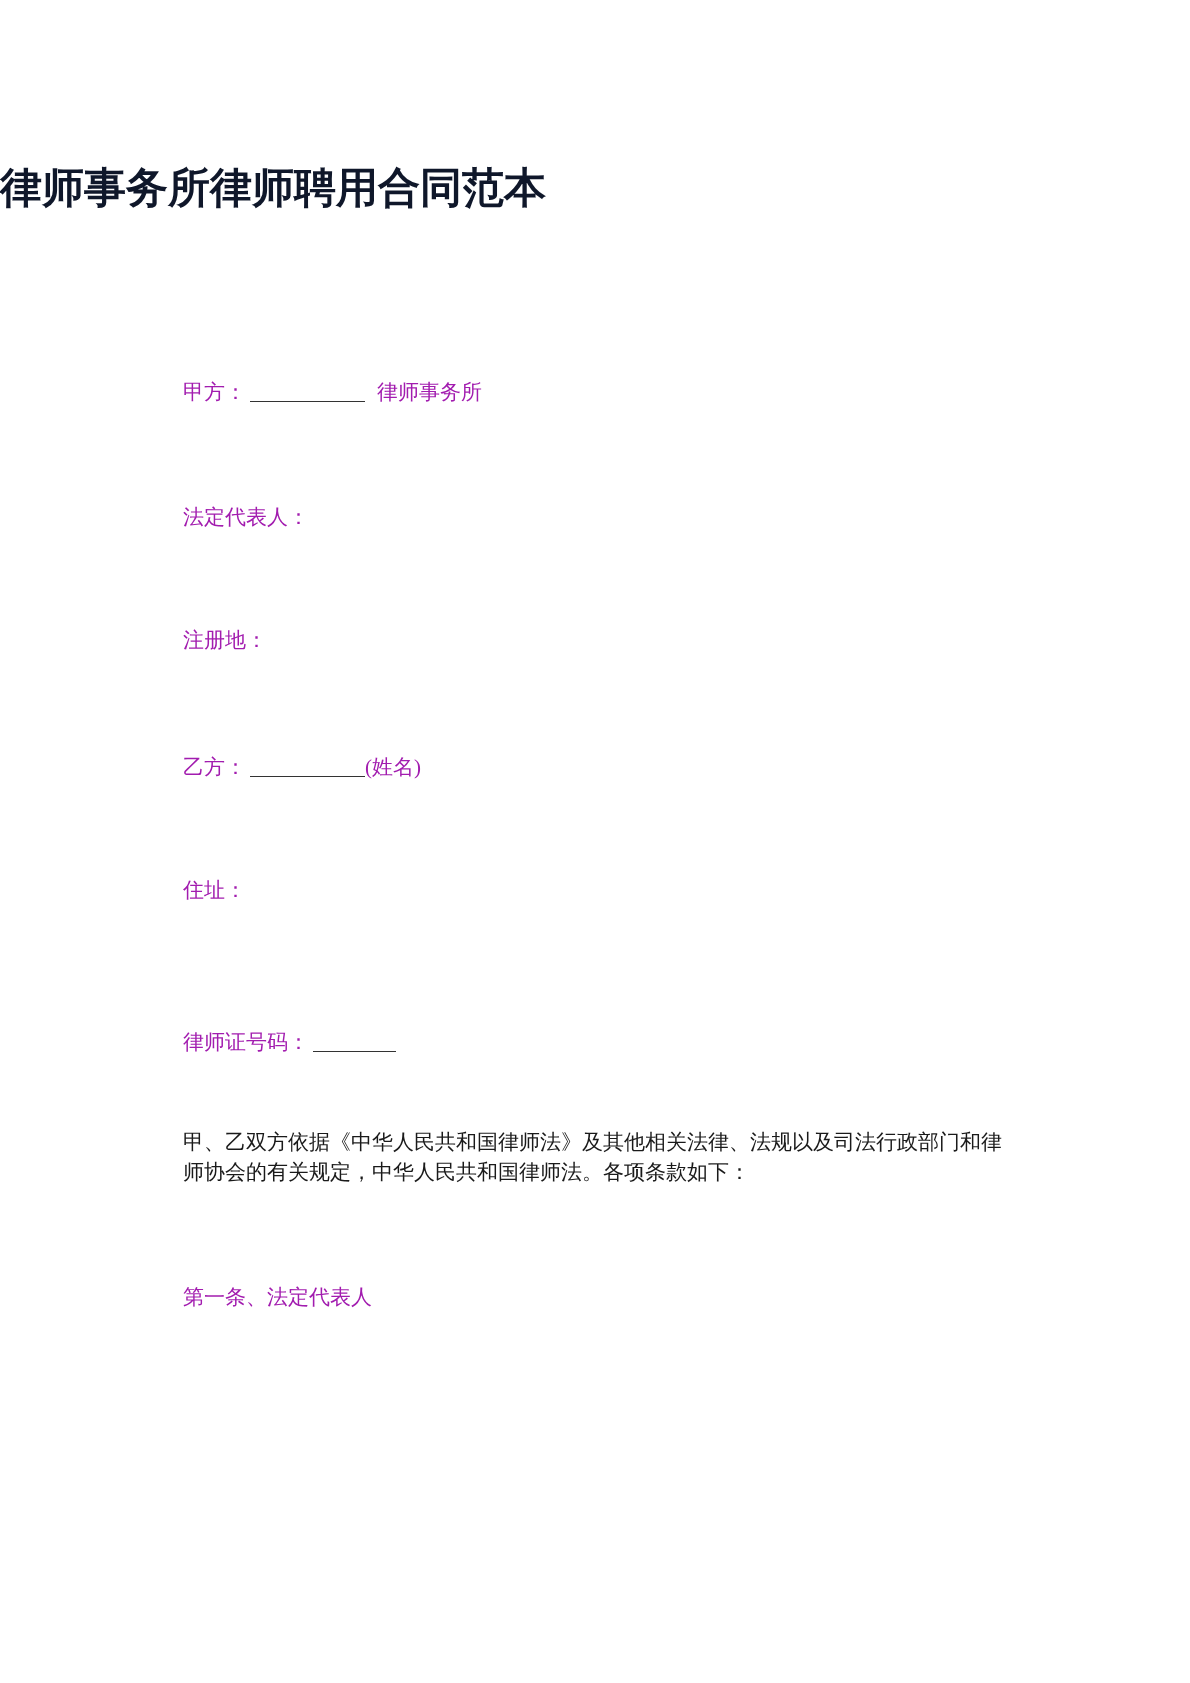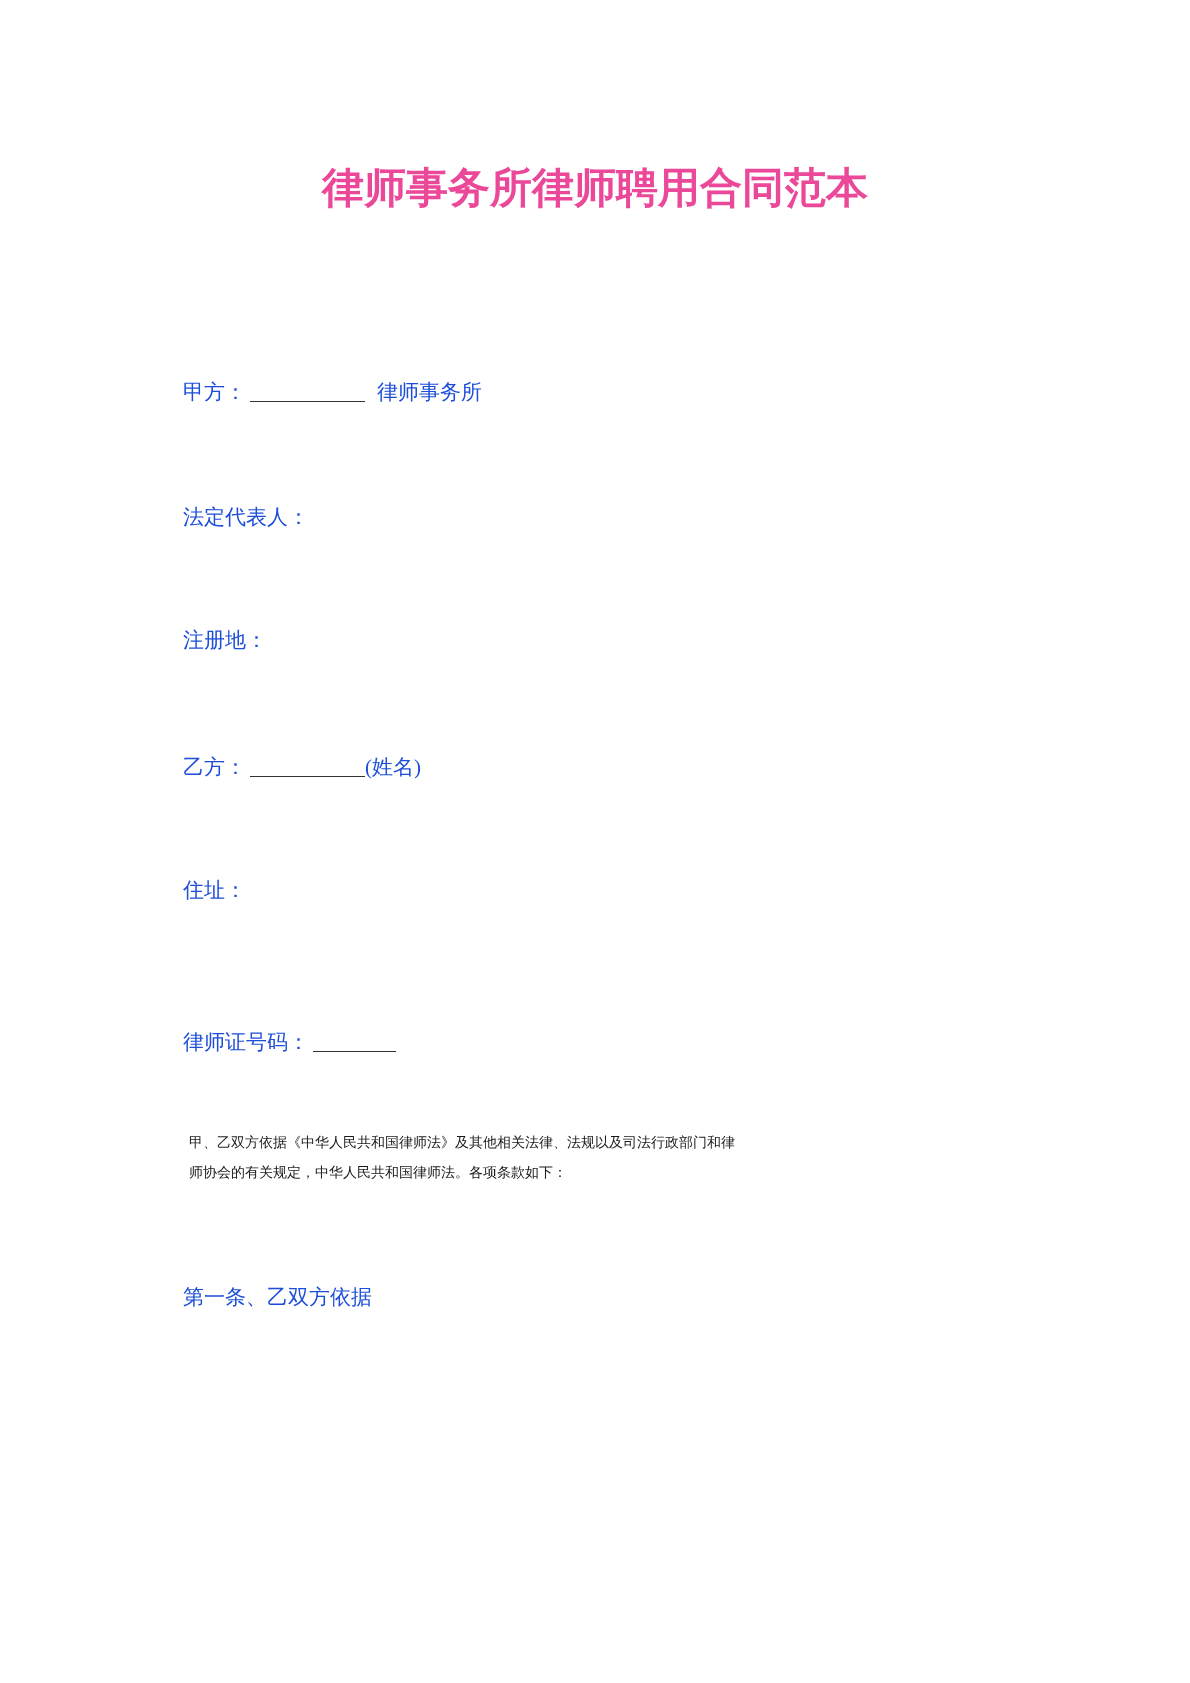--- a/index.html
+++ b/index.html
@@ -20,47 +20,47 @@
       left: 0; top: 0;
       width: 1190px;
       height: 1683px;
       background: #ffffff;
     }
     .title {
       position: absolute;
       left: 0;
       top: 166px;
       width: 1190px;
-      text-align: center;
+      text-align: left;
       font-size: 42px;
       line-height: 44px;
       font-weight: bold;
-      color: #ec4899;
+      color: #0f172a;
       letter-spacing: 0px;
       font-family: "DejaVu Sans", "Liberation Sans", sans-serif;
     }
     .line {
       position: absolute;
       left: 183px;
       font-size: 21px;
       line-height: 30px;
       white-space: nowrap;
-      color: #1d4ed8;
+      color: #a21caf;
     }
     .blank {
       display: inline-block;
       border-bottom: 1px solid #333333;
       height: 20px;
       vertical-align: -3px;
     }
     .para {
       position: absolute;
-      left: 189px;
+      left: 183px;
       width: 830px;
-      font-size: 14px;
+      font-size: 21px;
       line-height: 30px;
       color: #1a1a1a;
     }
     .para span { display: block; white-space: nowrap; }
   </style>
 </head>
 <body>
 
 <div class="page">
 
@@ -89,17 +89,17 @@
   <div class="line" style="top:1029px;font-family:Liberation Mono, monospace;">
     <span>律师证号码：</span><span class="blank" style="width:83px; margin-left:4px;"></span>
   </div>
 
   <div class="para" style="top:1127px;">
     <span>甲、乙双方依据《中华人民共和国律师法》及其他相关法律、法规以及司法行政部门和律</span>
     <span>师协会的有关规定，中华人民共和国律师法。各项条款如下：</span>
   </div>
 
   <div class="line" style="top:1282px;">
-    <span>第一条、乙双方依据</span>
+    <span>第一条、法定代表人</span>
   </div>
 
 
 </div>
 
 </body></html>

